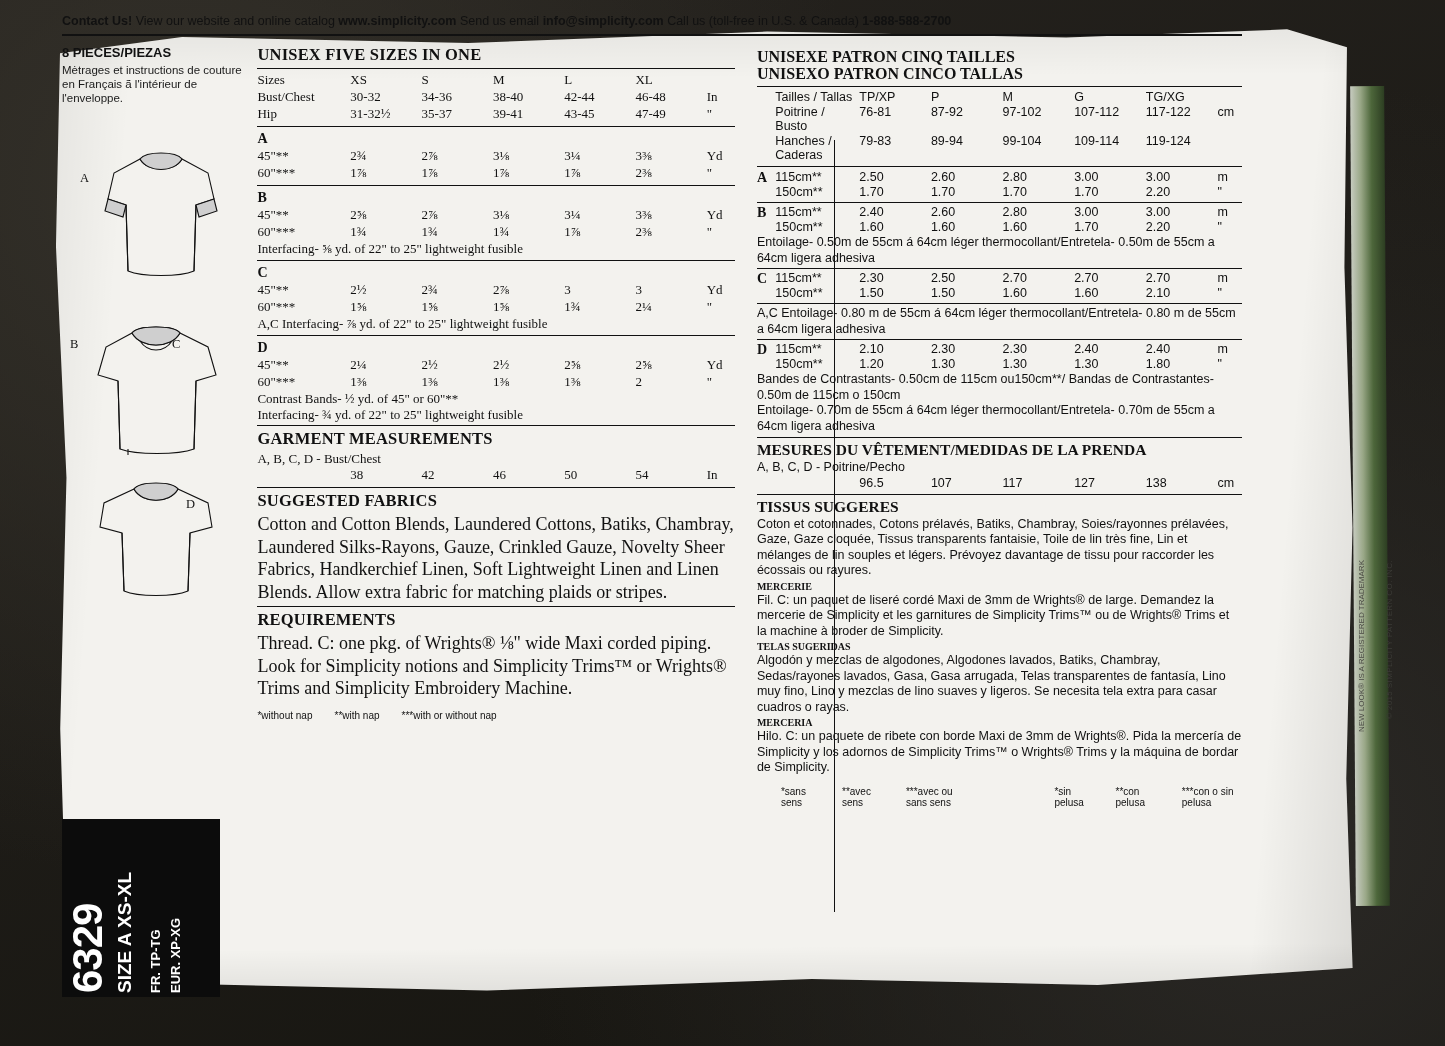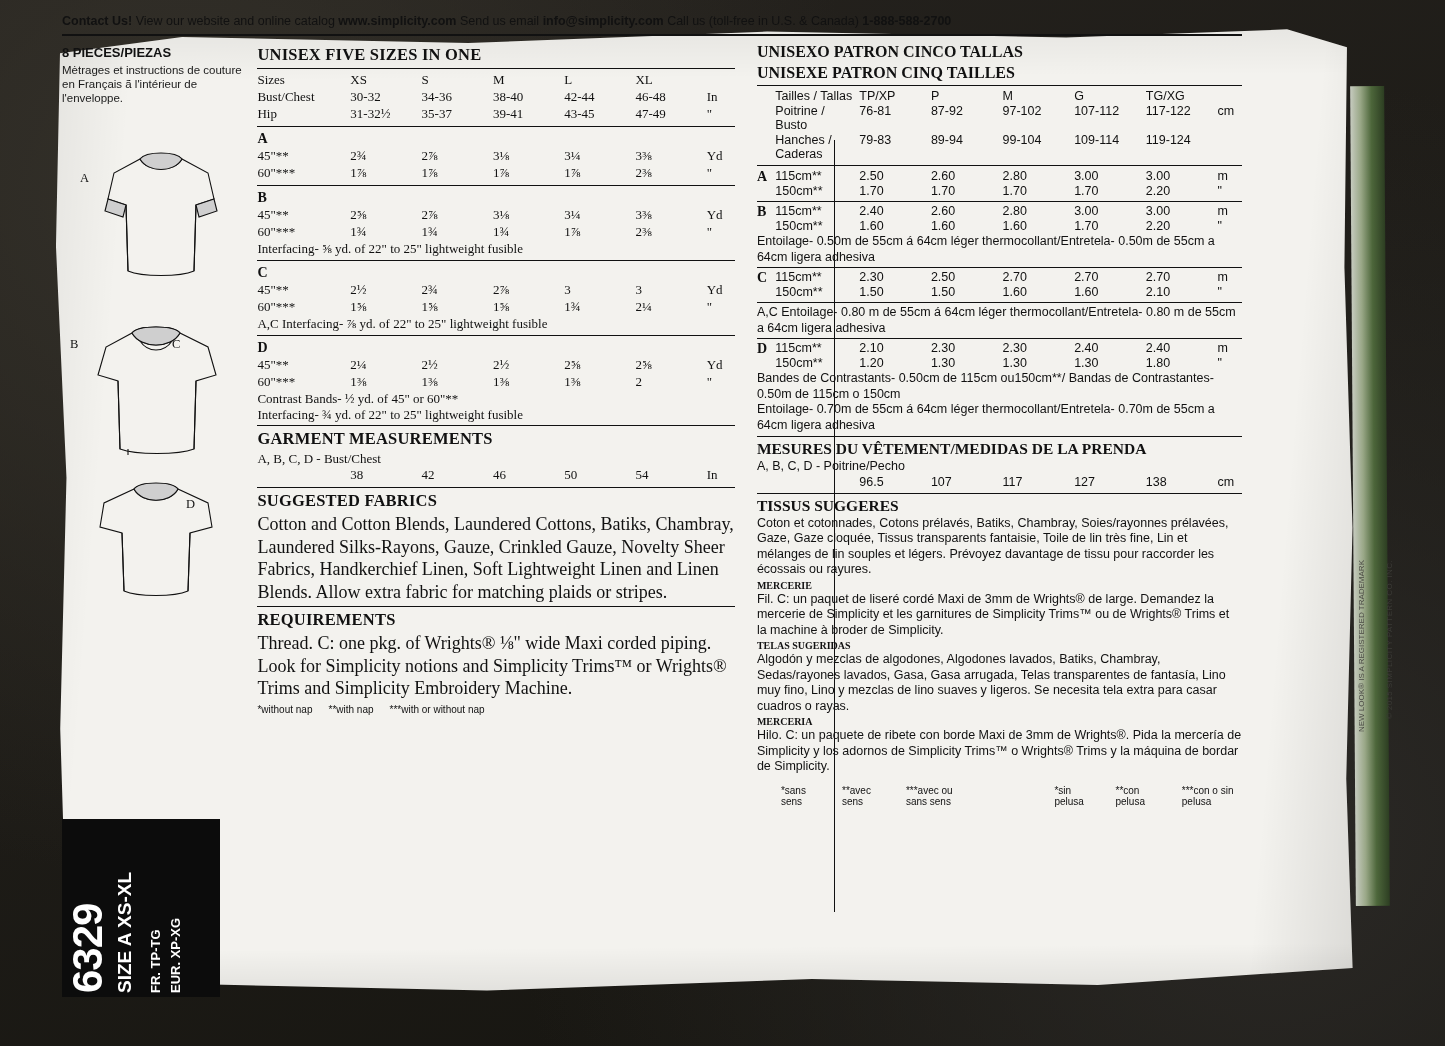--- a/index.html
+++ b/index.html
@@ -220,23 +220,23 @@
   .c-lbl { width: 86px; }
   .c-v   { width: 66px; }
   .c-u   { width: 26px; text-align: left; }
 
   .note { font-size: 13px; line-height: 1.22; }
   .fabric-text { font-size: 18px; line-height: 1.25; }
 
   .footnotes {
     font-family: "Liberation Sans", sans-serif;
     font-size: 10px;
-    margin-top: 4px;
+    margin-top: 10px;
     display: flex;
-    gap: 16px;
+    gap: 22px;
   }
   .footnotes-r {
     font-family: "Liberation Sans", sans-serif;
     font-size: 10px;
     display: flex;
     gap: 26px;
     margin-left: 24px;
   }
 
   
@@ -519,22 +519,22 @@
         <div class="fabric-text">Thread. C: one pkg. of Wrights® ⅛" wide Maxi corded piping. Look for Simplicity notions and Simplicity Trims™ or Wrights® Trims and Simplicity Embroidery Machine.</div>
 
         <div class="footnotes">
           <span>*without nap</span>
           <span>**with nap</span>
           <span>***with or without nap</span>
         </div>
       </div>
 
       <div class="col-right">
+        <div class="rtitle" style="font-size:16px;">UNISEXE PATRON CINQ TAILLES</div>
         <div class="rtitle" style="font-size:16px; margin-top:-2px;">UNISEXO PATRON CINCO TALLAS</div>
-        <div class="rtitle" style="font-size:16px;">UNISEXE PATRON CINQ TAILLES</div>
         <div class="divline2"></div>
 
         <table class="metric">
           <tbody>
               <tr>
             <td class="m-a"></td>
             <td class="m-b">Tailles / Tallas</td>
             <td class="m-c">TP/XP</td>
             <td class="m-c">P</td>
             <td class="m-c">M</td>

